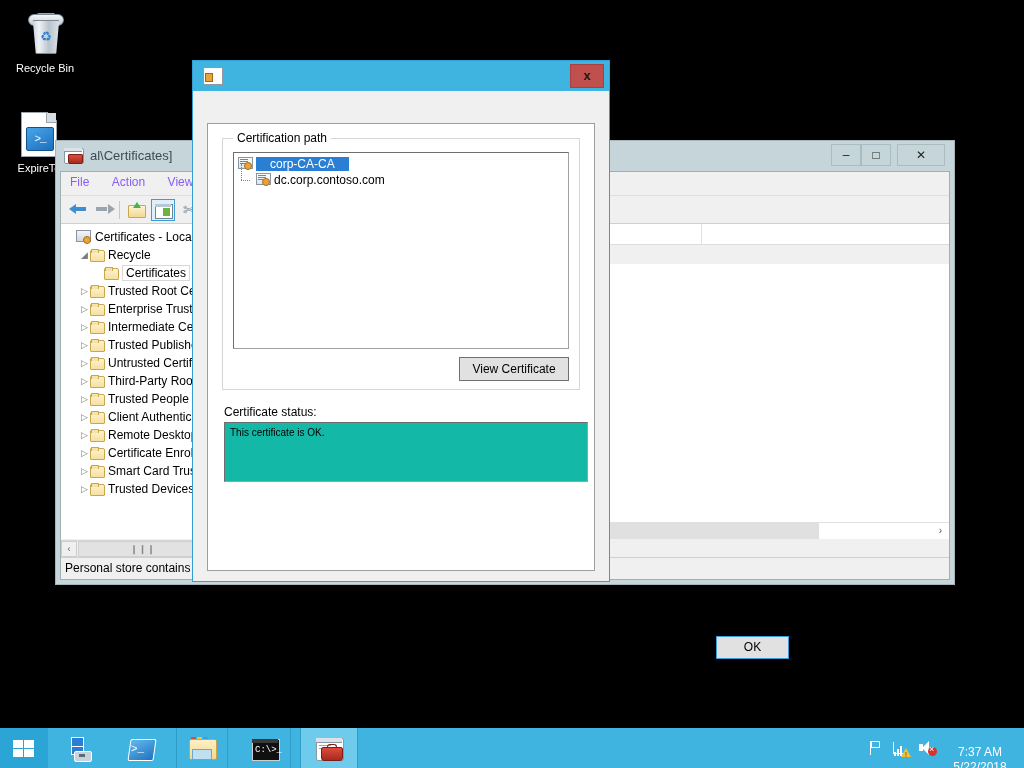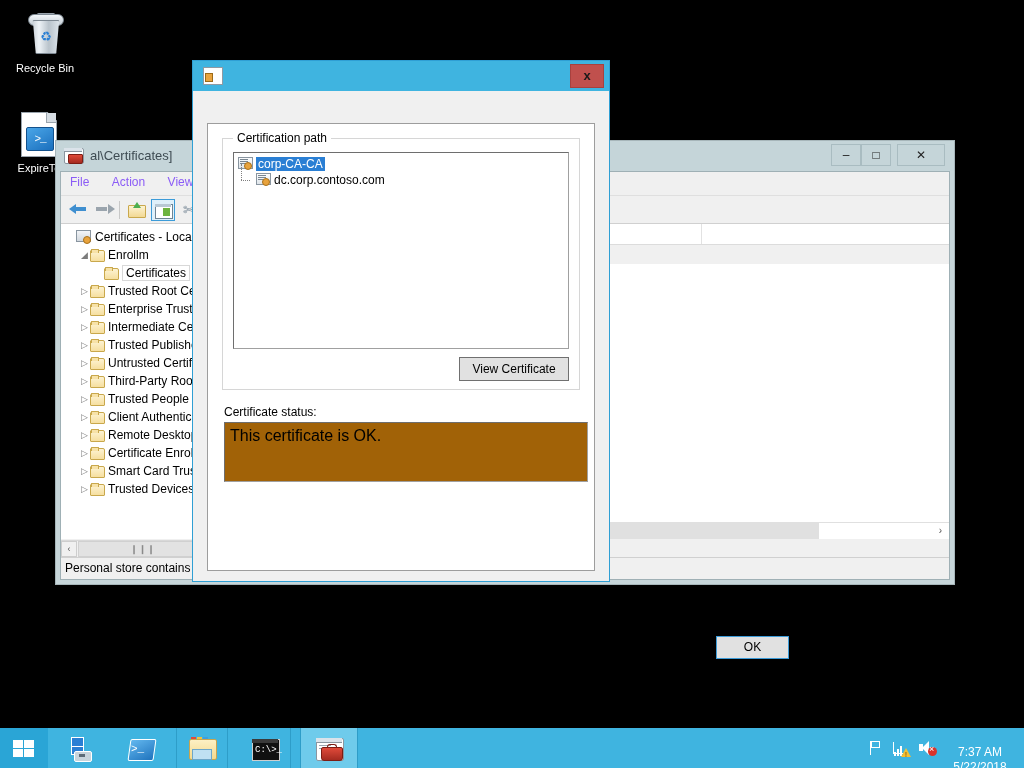--- a/index.html
+++ b/index.html
@@ -323,21 +323,21 @@
   }
   .cert-ico em{
     position:absolute; left:2px; top:2px; width:8px; height:1px; background:#7a8792;
     box-shadow:0 2px 0 #7a8792, 0 4px 0 #7a8792;
   }
   .cert-ico:after{
     content:""; position:absolute; left:6px; top:5px; width:6px; height:6px;
     background:#e8a33d; border:1px solid #a8701a; border-radius:50%;
   }
   .node-sel {
-    background:#2a7fd4; color:#ffffff; padding:0 2px;
+    background:#2a7fd4; color:#ffffff; padding:0 14px;
   }
   .child-row { padding-left:18px; position:relative; }
   .child-row:before{
     content:""; position:absolute; left:7px; top:-8px; width:1px; height:16px;
     border-left:1px dotted #808080;
   }
   .child-row:after{
     content:""; position:absolute; left:7px; top:8px; width:9px; height:1px;
     border-top:1px dotted #808080;
   }
@@ -347,24 +347,24 @@
     box-sizing:border-box;
   }
   .btn-view {
     position:absolute; right:10px; top:218px; width:110px; height:24px; line-height:22px;
   }
   .status-label {
     position:absolute; left:16px; top:281px; font-size:12px; color:#000;
   }
   .status-box {
     position:absolute; left:16px; top:298px; width:364px; height:60px;
-    background:#a16207; border:1px solid #a0a0a0;
+    background:#14b8a6; border:1px solid #a0a0a0;
     border-top-color:#6e6e6e; border-left-color:#6e6e6e;
     box-sizing:border-box; padding:4px 5px;
-    font-size:16px; color:#000;
+    font-size:10px; color:#000;
   }
   .btn-ok {
     position:absolute; left:523px; top:545px; width:73px; height:23px; line-height:20px;
     border:1px solid #3c9bd8; background:#e1e1e1;
   }
 
   
   #taskbar {
     position:absolute; left:0; bottom:0; width:1024px; height:40px;
     background:#3fb4e0;
@@ -525,21 +525,21 @@
           <span style="position:absolute; left:3px; top:4px; width:16px; height:3px; background:#b8c8d4;"></span>
           <span style="position:absolute; left:11px; top:8px; width:7px; height:8px; background:#6db33f;"></span>
         </span>
         <span class="tb-btn" style="left:118px;">
           <span style="position:absolute; left:4px; top:2px; font-size:15px; line-height:18px; color:#7b8b99;">✄</span>
         </span>
       </div>
 
       <div class="tree-pane" id="tree-pane">
           <div class="tree-row" style="padding-left: 4px; margin-top: 4px;"><span class="tw"></span><span class="console-ico"></span><span class="lbl">Certificates - Local C</span></div>
-          <div class="tree-row" style="padding-left: 18px; margin-top: 0px;"><span class="tw">◢</span><span class="folder"></span><span class="lbl">Enrollm</span></div>
+          <div class="tree-row" style="padding-left: 18px; margin-top: 0px;"><span class="tw">◢</span><span class="folder"></span><span class="lbl">Recycle</span></div>
           <div class="tree-row sel-node" style="padding-left: 32px; margin-top: 0px;"><span class="tw"></span><span class="folder"></span><span class="lbl">Certificates</span></div>
           <div class="tree-row" style="padding-left: 18px; margin-top: 0px;"><span class="tw">▷</span><span class="folder"></span><span class="lbl">Trusted Root Cer</span></div>
           <div class="tree-row" style="padding-left: 18px; margin-top: 0px;"><span class="tw">▷</span><span class="folder"></span><span class="lbl">Enterprise Trust</span></div>
           <div class="tree-row" style="padding-left: 18px; margin-top: 0px;"><span class="tw">▷</span><span class="folder"></span><span class="lbl">Intermediate Cer</span></div>
           <div class="tree-row" style="padding-left: 18px; margin-top: 0px;"><span class="tw">▷</span><span class="folder"></span><span class="lbl">Trusted Publisher</span></div>
           <div class="tree-row" style="padding-left: 18px; margin-top: 0px;"><span class="tw">▷</span><span class="folder"></span><span class="lbl">Untrusted Certifi</span></div>
           <div class="tree-row" style="padding-left: 18px; margin-top: 0px;"><span class="tw">▷</span><span class="folder"></span><span class="lbl">Third-Party Root</span></div>
           <div class="tree-row" style="padding-left: 18px; margin-top: 0px;"><span class="tw">▷</span><span class="folder"></span><span class="lbl">Trusted People</span></div>
           <div class="tree-row" style="padding-left: 18px; margin-top: 0px;"><span class="tw">▷</span><span class="folder"></span><span class="lbl">Client Authentica</span></div>
           <div class="tree-row" style="padding-left: 18px; margin-top: 0px;"><span class="tw">▷</span><span class="folder"></span><span class="lbl">Remote Desktop</span></div>

